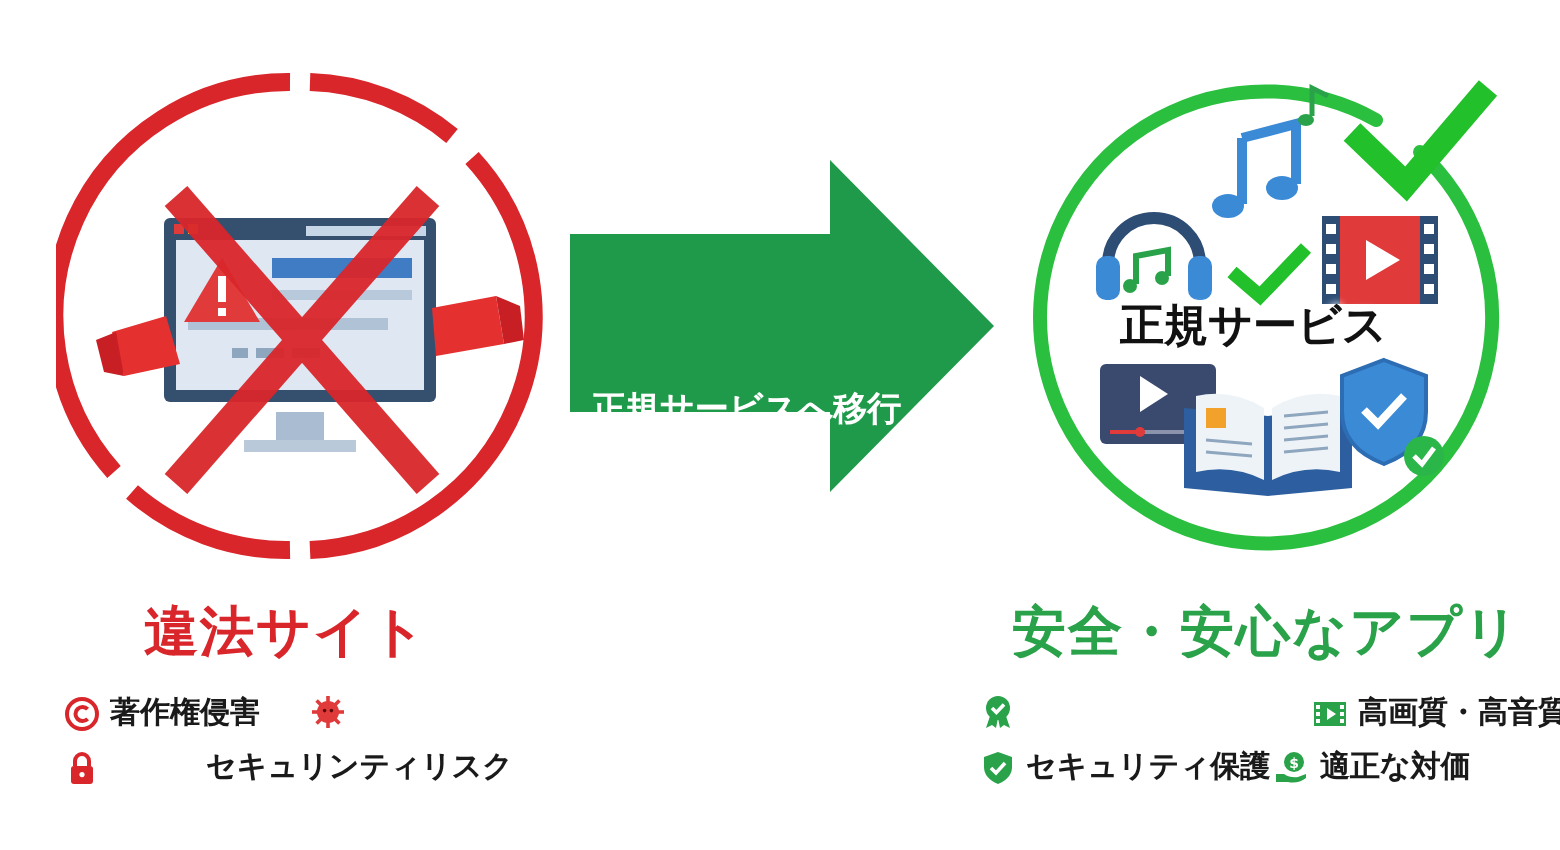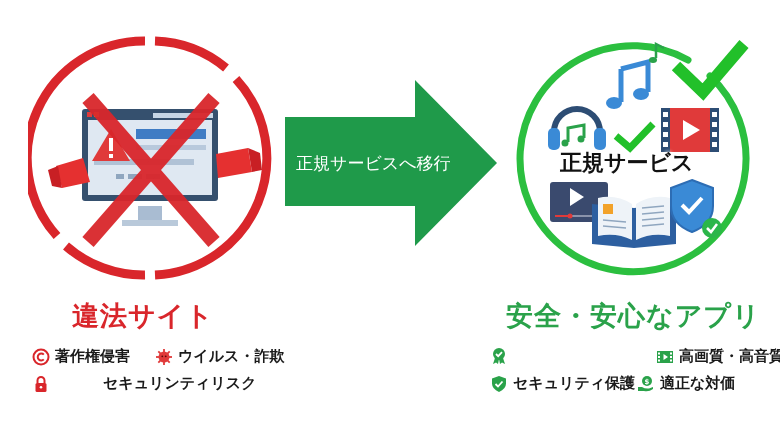--- a/index.html
+++ b/index.html
@@ -4,21 +4,21 @@
   <style>
     html, body { margin: 0; padding: 0; background: #ffffff; }
     body { width: 780px; height: 425px; position: relative; overflow: hidden;
            font-family: "DejaVu Sans", sans-serif; }
     .abs { position: absolute; }
     svg { display: block; }
     .title-red { color: #d9262b; font-weight: bold; font-size: 27px; letter-spacing: 1px; }
     .title-green { color: #2aa24a; font-weight: bold; font-size: 27px; letter-spacing: 1px; }
     .feat { font-weight: bold; font-size: 15px; color: #1a1a1a; display: flex; align-items: center; white-space: nowrap; }
     .feat .ic { width: 18px; height: 18px; margin-right: 5px; flex: none; }
-    .arrow-label { color: #ffffff; font-weight: normal; font-size: 17px; white-space: nowrap; }
+    .arrow-label { color: #ffffff; font-weight: bold; font-size: 17px; white-space: nowrap; margin-top: 41px; }
     .center-label { color: #111; font-weight: bold; font-size: 22px; white-space: nowrap;
                     text-shadow: 0 0 4px #fff, 0 0 4px #fff; }
   </style>
 </head>
 <body>
 
 <div class="abs" style="left:28px;top:36px;">
   <svg width="244" height="244" viewBox="0 0 244 244">
 
     <g fill="none" stroke="#d9262b" stroke-width="9" stroke-linecap="butt">
@@ -75,21 +75,20 @@
     <g stroke="#e03a3a" stroke-width="1.8">
       <line x1="9" y1="1" x2="9" y2="17"></line>
         <line x1="1" y1="9" x2="17" y2="9"></line>
       <line x1="3.3" y1="3.3" x2="14.7" y2="14.7"></line>
         <line x1="14.7" y1="3.3" x2="3.3" y2="14.7"></line>
     </g>
     <circle cx="9" cy="9" r="5.5" fill="#e03a3a"></circle>
     <circle cx="7.3" cy="8.3" r="0.9" fill="#5a0a0a"></circle>
       <circle cx="10.7" cy="8.3" r="0.9" fill="#5a0a0a"></circle>
   </svg>
-  <span>ウイルス・詐欺</span>
 </div>
 
 <div class="abs feat" style="left:32px;top:374px;gap:48px;">
   <svg class="ic" viewBox="0 0 18 18">
     <path d="M 5.5 8 V 5.5 A 3.5 3.5 0 0 1 12.5 5.5 V 8" fill="none" stroke="#d9262b" stroke-width="2"></path>
     <rect x="3.5" y="8" width="11" height="9" rx="1.5" fill="#d9262b"></rect>
     <circle cx="9" cy="12.3" r="1.3" fill="#fff"></circle>
   </svg>
   <span>セキュリンティリスク</span>
 </div>

